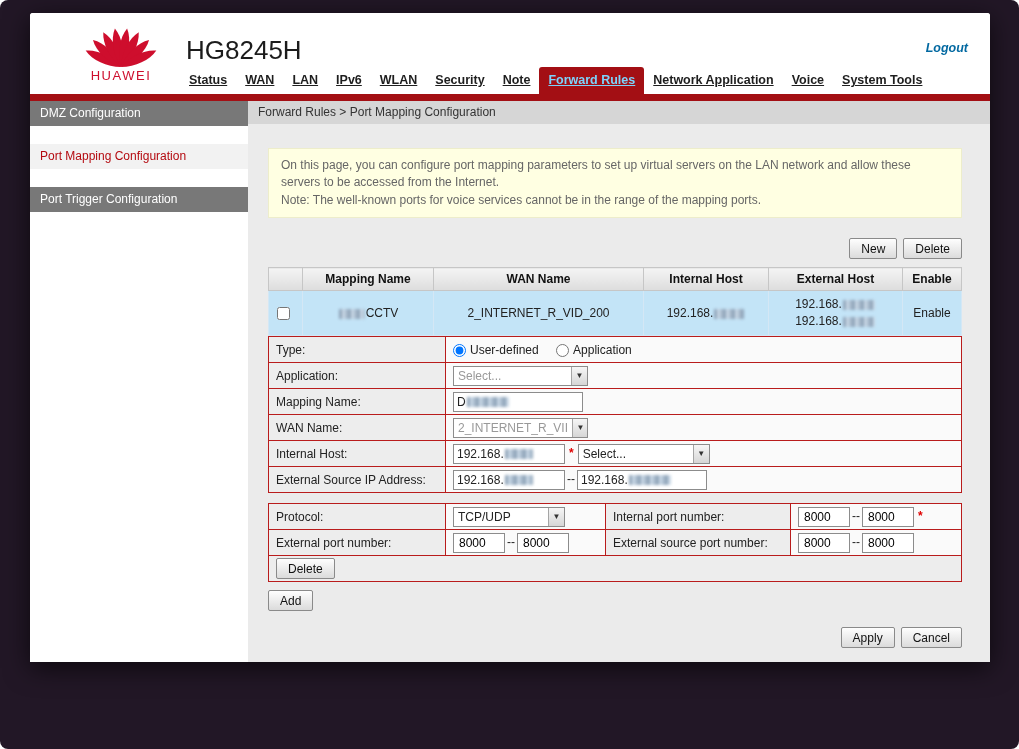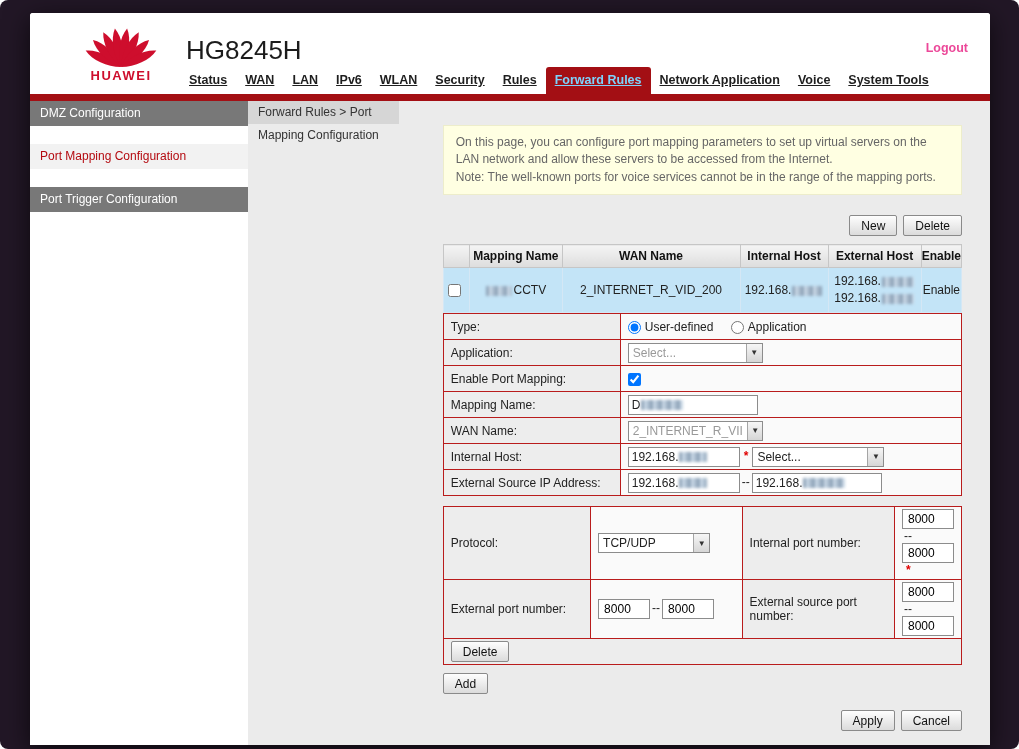--- a/index.html
+++ b/index.html
@@ -6,35 +6,35 @@
   html,body { width:1019px; height:749px; overflow:hidden; }
   body { background:#fff; font-family:"Liberation Sans","DejaVu Sans",sans-serif; position:relative; }
   .frame { position:absolute; inset:0; background:#221726; border-radius:8px; }
   .window { position:absolute; left:30px; top:13px; width:960px; background:#fff;
             box-shadow:0 6px 26px rgba(0,0,0,.65); border-radius:3px 3px 0 0; overflow:hidden; }
 
   
   .header { position:relative; height:81px; background:#fff; }
   .brand { position:absolute; left:36px; top:10px; width:110px; text-align:center; }
   .brand svg { display:block; margin:0 auto; }
-  .brand-name { color:#CE0E2D; font-weight:bold; font-size:13px; letter-spacing:1.5px; margin-top:1px; }
+  .brand-name { color:#CE0E2D; font-weight:normal; font-size:13px; letter-spacing:1.5px; margin-top:1px; }
   .model { position:absolute; left:156px; top:22px; font-size:26px; font-weight:normal; color:#1c1c1c; }
-  .logout { position:absolute; right:22px; top:28px; font-size:12.5px; font-weight:bold; color:#ec4899; cursor:pointer; }
+  .logout { position:absolute; right:22px; top:28px; font-size:12.5px; font-weight:bold; color:#0369a1; cursor:pointer;font-style:italic; }
   .nav { position:absolute; bottom:0; left:150px; right:4px; display:flex; align-items:flex-end; }
   .nav-tab { padding:6px 9px 7px; font-size:12.5px; font-weight:bold; color:#1e1e1e; white-space:nowrap; cursor:pointer;text-decoration:underline; }
   .nav-tab.active { background:#A30F14; color:#7dd3fc; border-radius:3px 3px 0 0; }
   .red-stripe { height:7px; background:#A30F14; }
 
   
   .bodyrow { display:flex; align-items:stretch; background:#EBEBEB; min-height:543px; }
   .sidebar { width:218px; background:#fff; flex:0 0 218px; }
   .sidebar-item { height:25px; line-height:25px; background:#787878; color:#fff; font-size:12px;
                   padding-left:10px; margin-bottom:18px; cursor:pointer; }
   .sidebar-item.active { background:#F2F2F2; color:#B40A10; }
-  .main { flex:1; display:flex; flex-direction:row; min-width:0;gap:24px; }
+  .main { flex:1; display:flex; flex-direction:column; min-width:0; }
   .breadcrumb { height:23px; line-height:23px; background:#D6D6D6; font-size:12px; color:#333; padding-left:10px; }
   .content { padding:24px 28px 14px 20px; font-size:12px; color:#222; }
 
   .infobox { background:#FFFFE2; border:1px solid #EDEDCB; padding:8px 12px; font-size:12px; color:#666; line-height:1.45; }
 
   .btn { font-family:inherit; font-size:12px; color:#111; padding:2px 11px; height:21px;
          background:linear-gradient(#FEFEFE,#DBDBDB); border:1px solid #8A8A8A; border-radius:2px; cursor:pointer; }
   .toolbar { display:flex; justify-content:flex-end; gap:6px; margin:20px 0 8px; }
   .footer-actions { display:flex; justify-content:flex-end; gap:6px; margin-top:16px; }
 
@@ -98,21 +98,21 @@
       </div>
       <div class="model">HG8245H</div>
       <div class="logout">Logout</div>
       <div class="nav">
         <div class="nav-tab">Status</div>
         <div class="nav-tab">WAN</div>
         <div class="nav-tab">LAN</div>
         <div class="nav-tab">IPv6</div>
         <div class="nav-tab">WLAN</div>
         <div class="nav-tab">Security</div>
-        <div class="nav-tab">Rules</div>
+        <div class="nav-tab">Note</div>
         <div class="nav-tab active">Forward Rules</div>
         <div class="nav-tab">Network Application</div>
         <div class="nav-tab">Voice</div>
         <div class="nav-tab">System Tools</div>
       </div>
     </div>
     <div class="red-stripe"></div>
 
     <div class="bodyrow">
       <div class="sidebar">
@@ -182,26 +182,20 @@
             <tr>
               <td class="lbl">Application:</td>
               <td class="val">
                 <div class="fselect disabled" style="width:135px;">
                   <span>Select...</span>
                   <span class="arrow">▼</span>
                 </div>
               </td>
             </tr>
             <tr>
-              <td class="lbl">Enable Port Mapping:</td>
-              <td class="val">
-                <input type="checkbox" checked="" style="">
-              </td>
-            </tr>
-            <tr>
               <td class="lbl">Mapping Name:</td>
               <td class="val">
                 <div class="textbox" style="width:130px;">
                   <span>D</span>
                       <span class="redact" style="width:42px;"></span>
                 </div>
               </td>
             </tr>
             <tr>
               <td class="lbl">WAN Name:</td>

